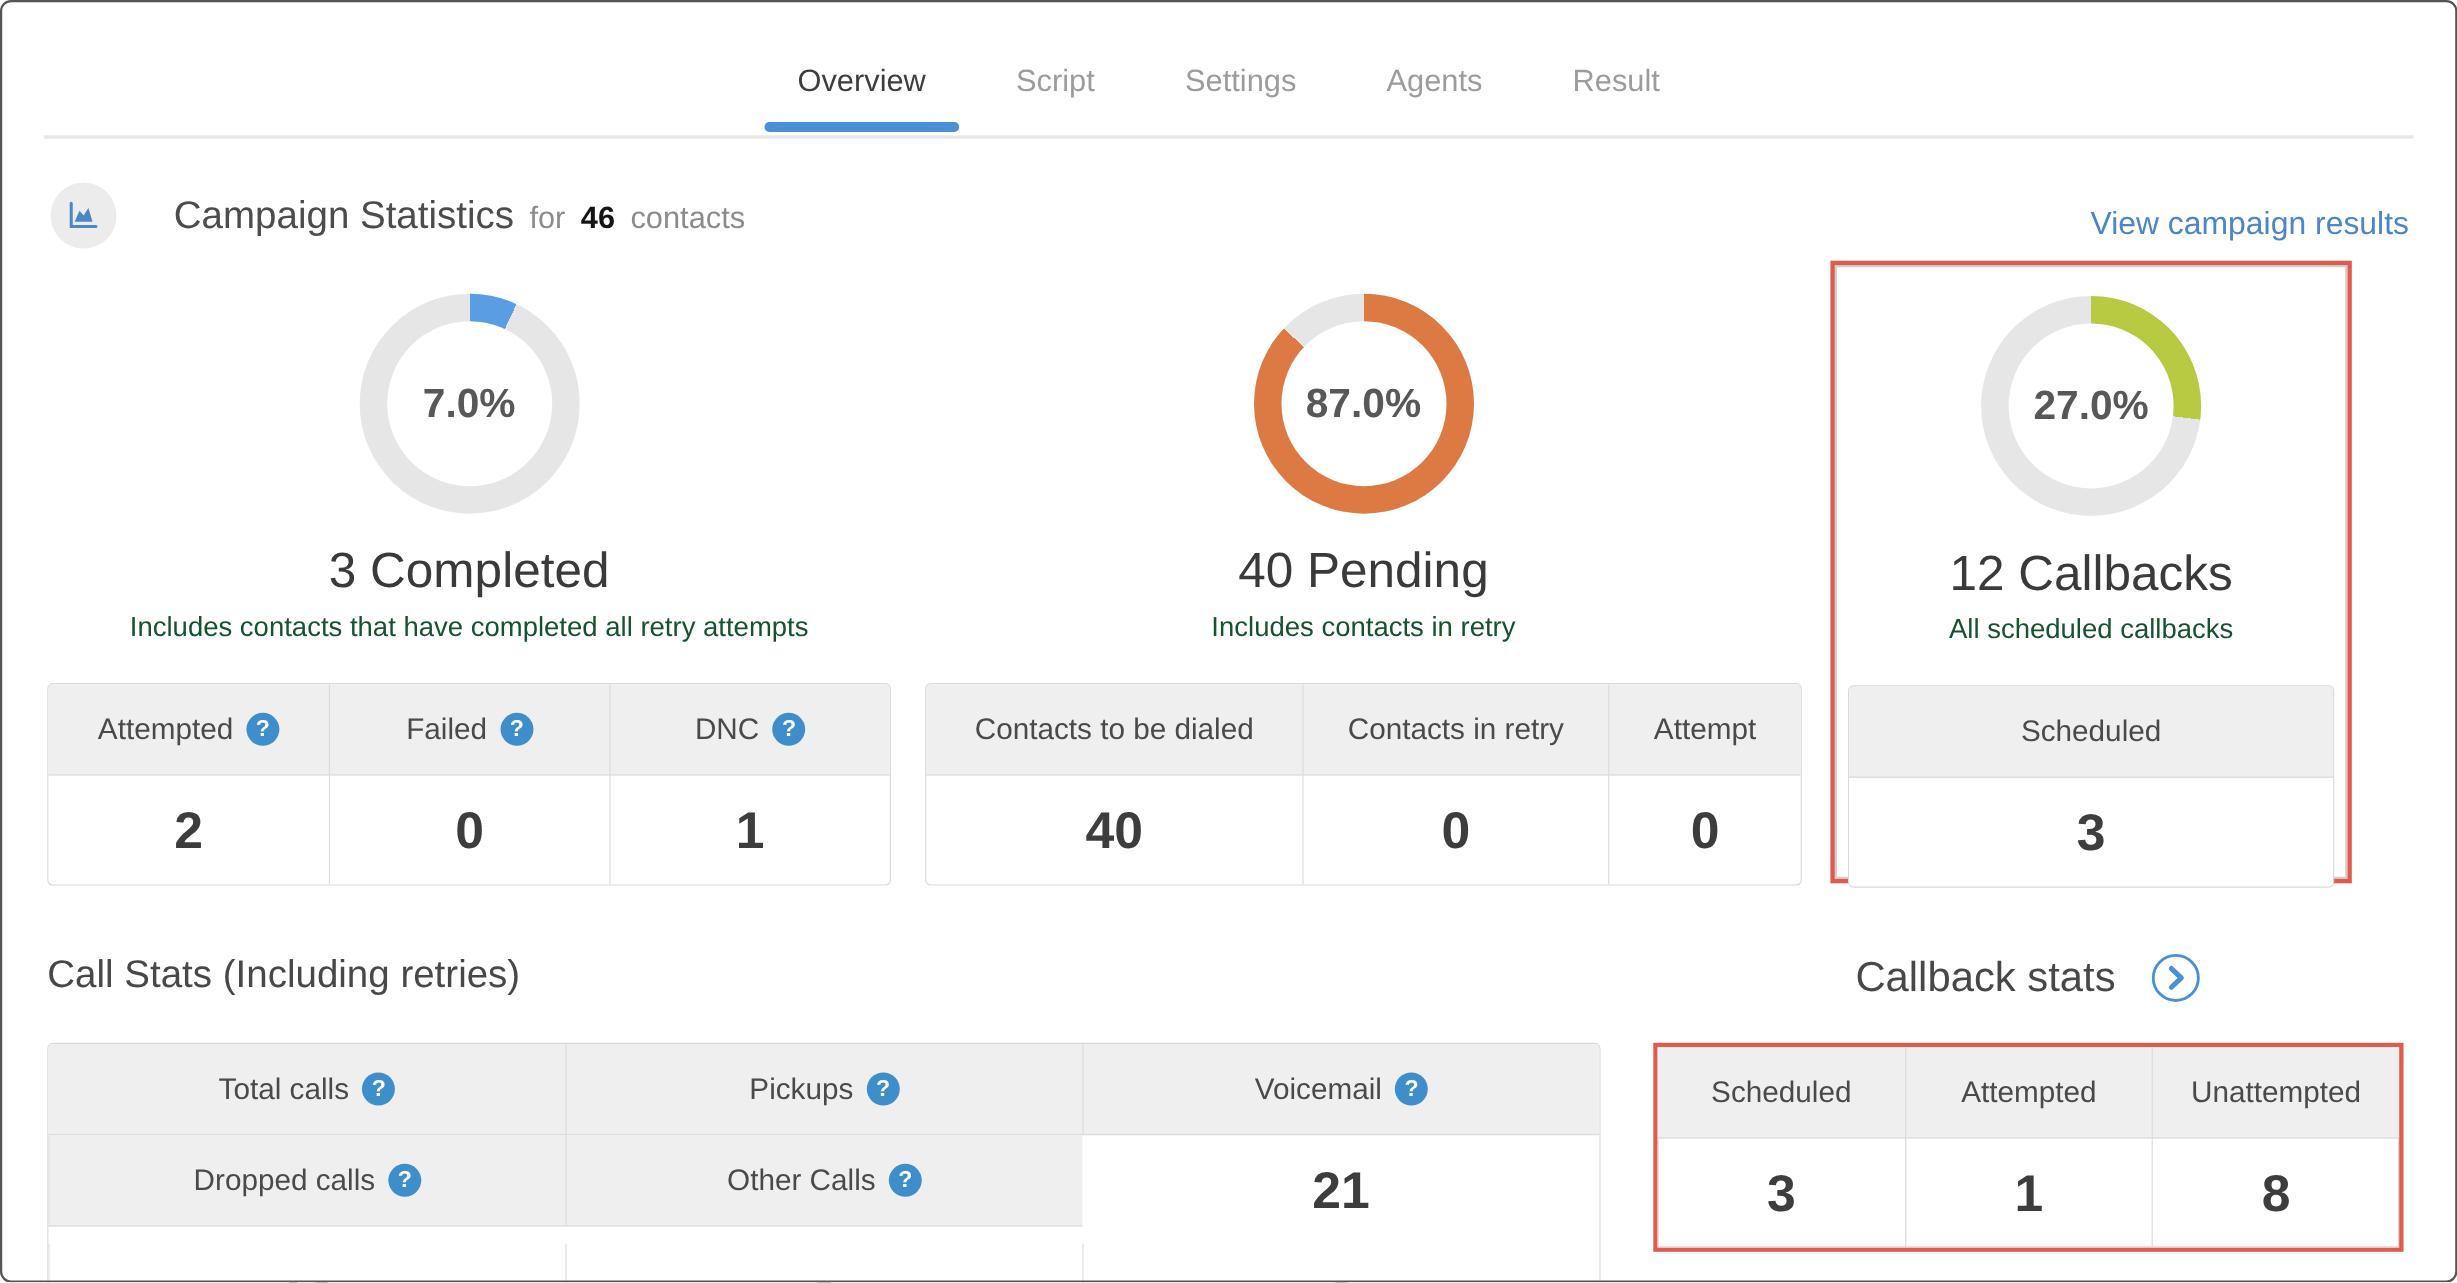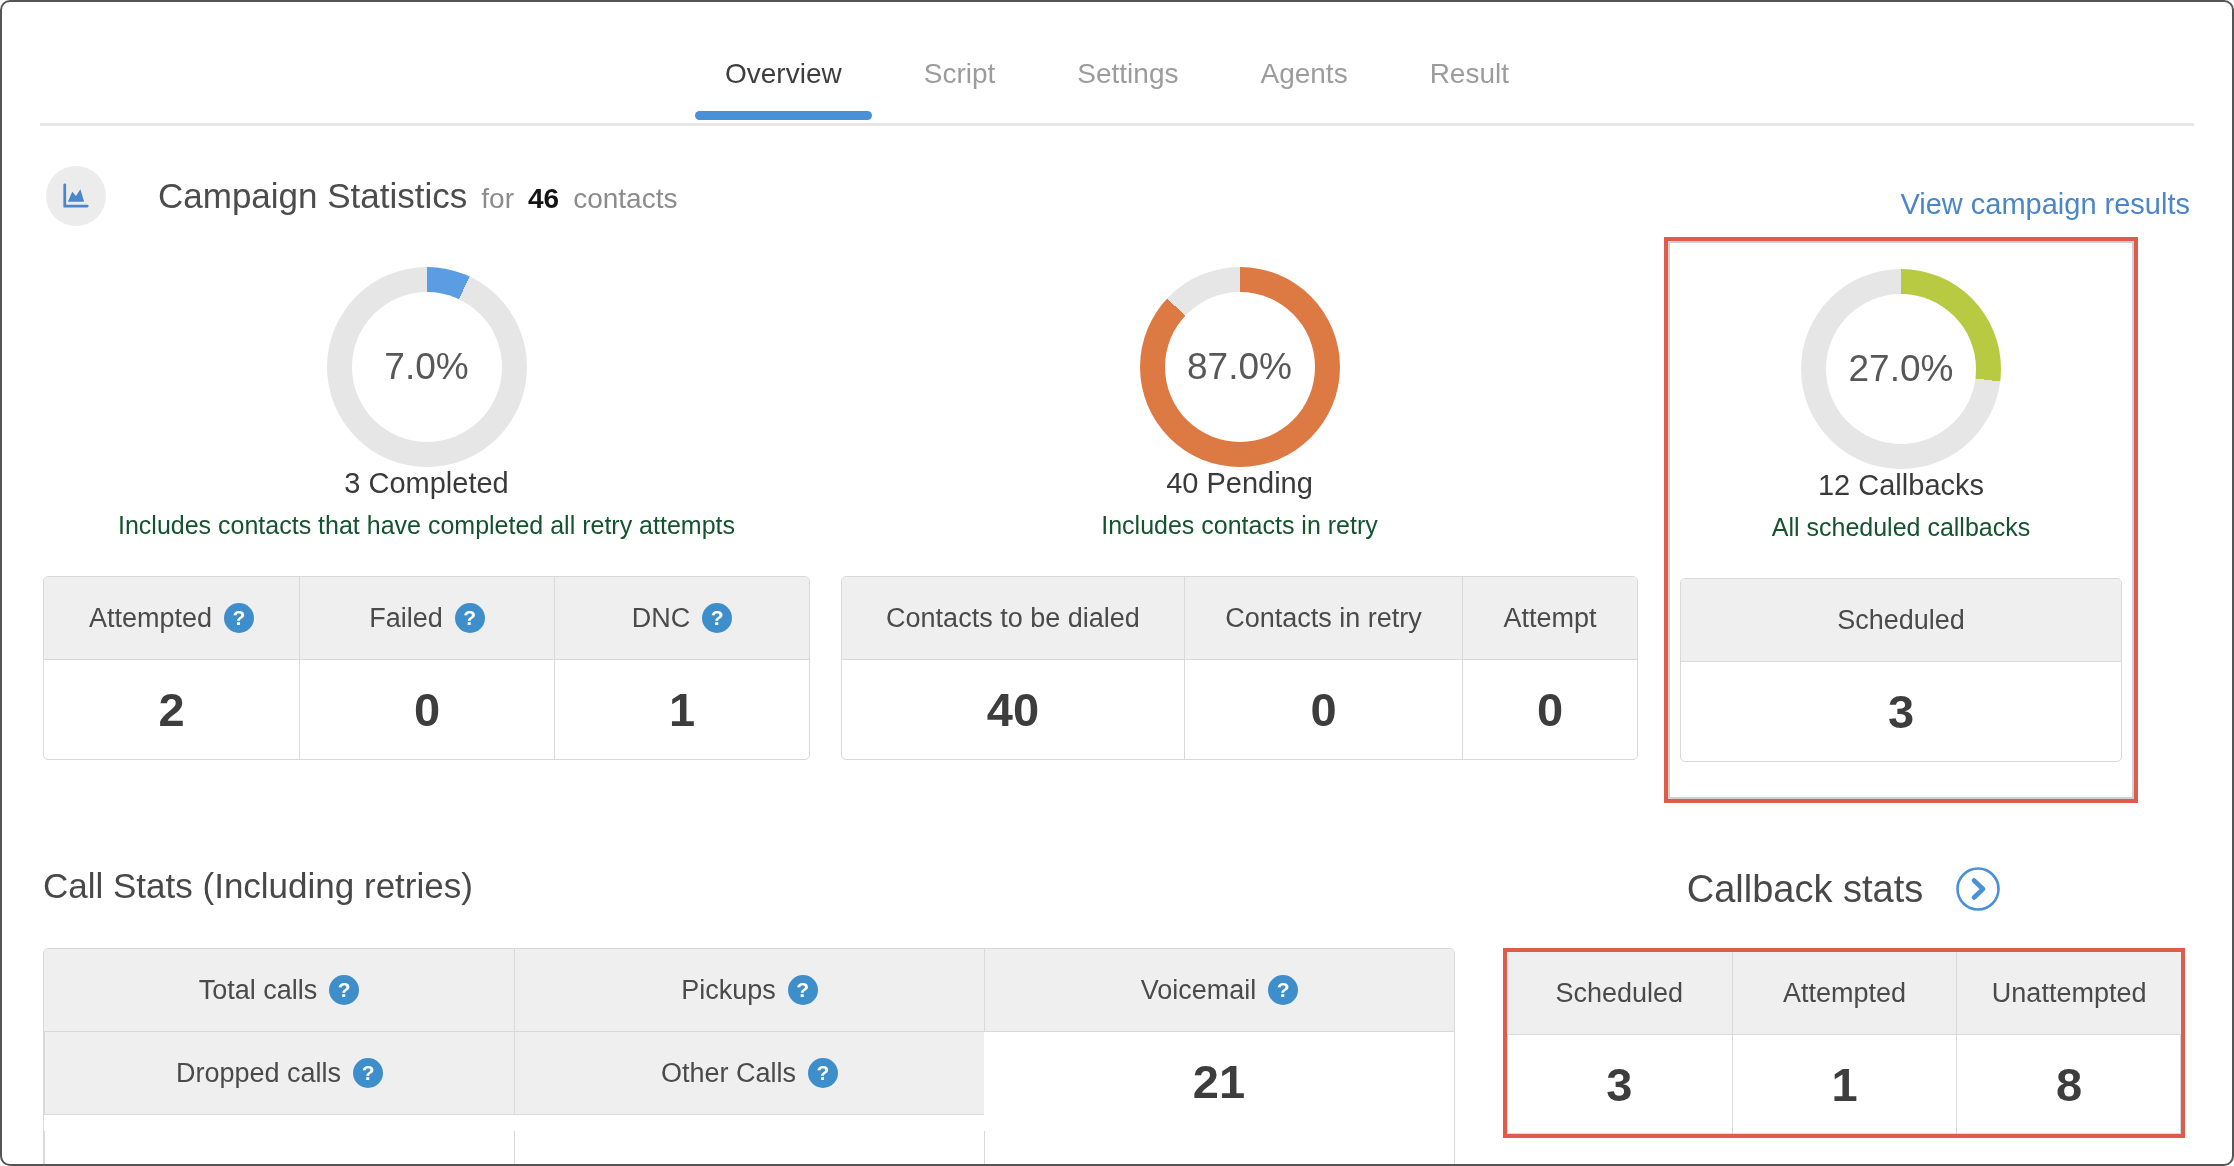--- a/index.html
+++ b/index.html
@@ -24,25 +24,25 @@
   .hdr-sub{font-size:28px;color:#8c8c8c;margin-left:14px;}
   .hdr-count{color:#141414;font-weight:bold;}
   .view-link{position:absolute;top:188px;right:44px;font-size:29px;color:#4a86c8;cursor:pointer;text-decoration:none;}
 
   
   .stat{position:absolute;text-align:center;}
   #stat-0{left:43px;top:267px;width:767px;}
   #stat-1{left:841px;top:267px;width:797px;}
   #stat-2{left:1664px;top:237px;width:474px;height:566px;padding-top:28px;box-sizing:border-box;}
   .annotated{border:4px solid #df5b4b;box-shadow:inset 0 0 0 2px rgba(150,150,150,.45);}
-  .donut{width:200px;height:200px;border-radius:50%;margin:0 auto;position:relative;}
+  .donut{width:200px;height:200px;border-radius:50%;margin:0 auto;position:relative;font-weight:bold;}
   .donut::after{content:'';position:absolute;inset:25px;background:#fff;border-radius:50%;}
   .pct{position:absolute;inset:0;display:flex;align-items:center;justify-content:center;
        font-size:37px;color:#585858;z-index:1;}
-  .stat-title{font-size:29px;color:#3a3a3a;}
+  .stat-title{margin-top:26px;font-size:45px;color:#3a3a3a;}
   .stat-sub{margin-top:11px;font-size:25px;color:#14532d;}
   .tbl{display:grid;margin-top:36px;border:1px solid #d9d9d9;border-radius:5px;overflow:hidden;background:#fff;}
   #stat-0 .tbl,#stat-1 .tbl{margin-left:0;margin-right:0;}
   #stat-2 .tbl{margin:36px 12px 0 12px;}
   .th{background:#efefef;font-size:27px;color:#4a4a4a;height:83px;box-sizing:border-box;
       display:flex;align-items:center;justify-content:center;gap:12px;border-bottom:1px solid #d9d9d9;}
   .td{font-size:47px;font-weight:bold;color:#3d3d3d;height:99px;box-sizing:border-box;
       display:flex;align-items:center;justify-content:center;}
   .sep{border-left:1px solid #d9d9d9;}
   .help{width:30px;height:30px;border-radius:50%;background:#3e8ecc;color:#fff;font-size:21px;

